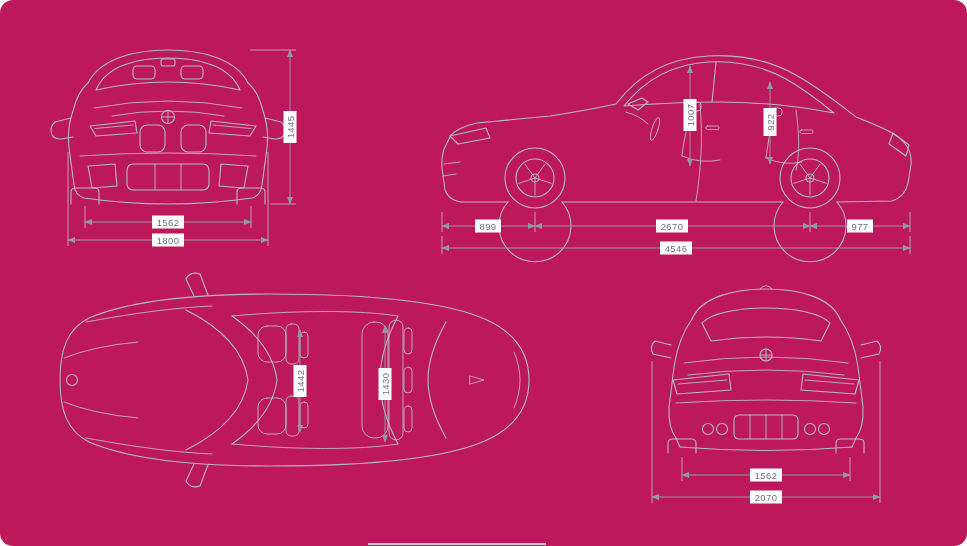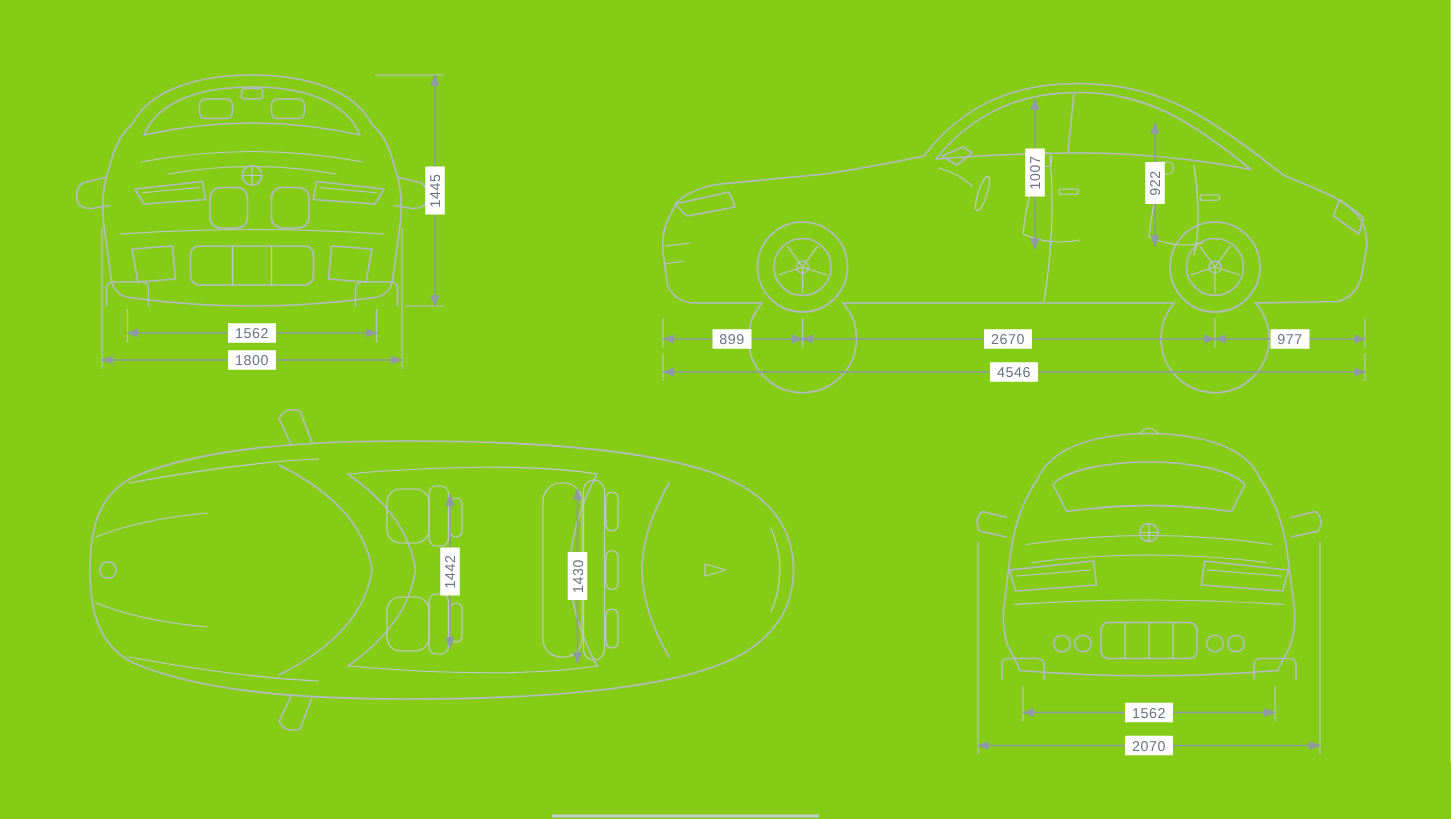--- a/index.html
+++ b/index.html
@@ -1,21 +1,21 @@
 <!DOCTYPE html>
 <html><head>
 <meta charset="utf-8">
 <style>
   * { margin: 0; padding: 0; box-sizing: border-box; }
   html, body { background: #ffffff; }
   body {
     width: 967px; height: 546px; position: relative; overflow: hidden;
     font-family: "Liberation Sans", sans-serif;
   }
-  .stage { position: absolute; inset: 0; background: #84cc16; }
+  .stage { position: absolute; inset: 0; background: #be185d; border-radius: 13px; }
   svg.view { position: absolute; overflow: visible; }
   .car { fill: none; stroke: #b3bac6; stroke-width: 1.1; stroke-linecap: round; stroke-linejoin: round; }
   .car-thin { fill: none; stroke: #bfc6d0; stroke-width: 0.8; stroke-linecap: round; stroke-linejoin: round; }
   .dim-line { fill: none; stroke: #8f99a6; stroke-width: 1; }
   .ext-line { fill: none; stroke: #b9c0ca; stroke-width: 0.8; }
   text.dim {
     font-family: "Liberation Sans", sans-serif;
     font-size: 9.5px; fill: #6b7280; letter-spacing: 0.4px;
   }
   .label-mask { fill: #ffffff; }

